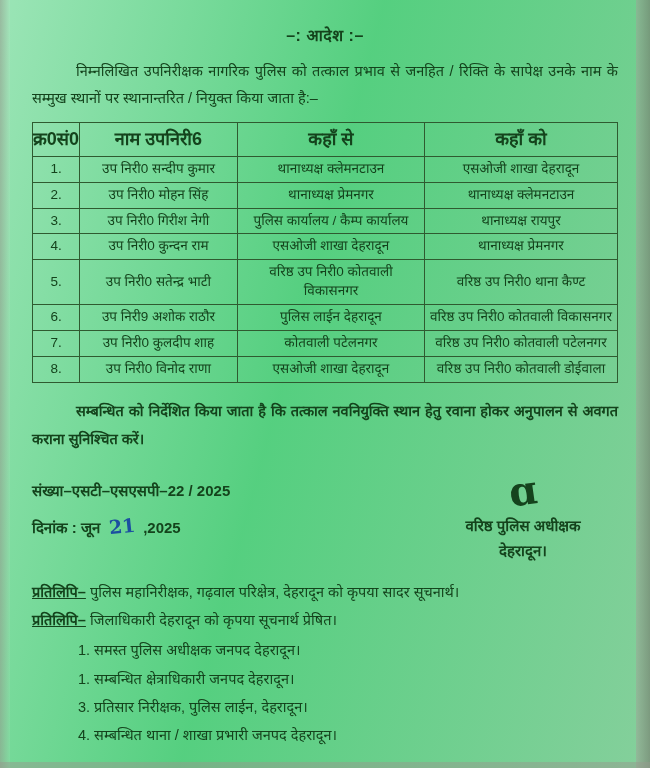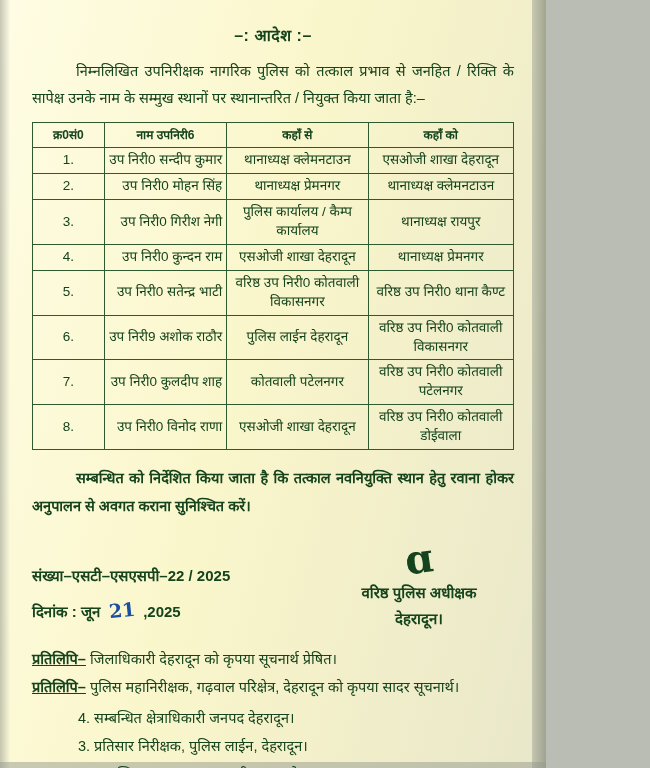--- a/index.html
+++ b/index.html
@@ -4,24 +4,24 @@
 <style>
   html, body {
     margin: 0;
     padding: 0;
     background: #b9bdb4;
   }
   body {
     font-family: "Liberation Sans", sans-serif;
   }
   .page {
-    width: 546px;
+    width: 650px;
     height: 768px;
     position: relative;
-    background: #fef9c3;
+    background: #22c55e;
     overflow: hidden;
     box-sizing: border-box;
   }
   
   .page:before {
     content: "";
     position: absolute;
     inset: 0;
     background:
       linear-gradient(105deg, rgba(255,255,255,0.55) 0%, rgba(238,238,228,0.25) 45%, rgba(214,216,206,0.55) 100%);
@@ -64,29 +64,29 @@
   table.order th, table.order td {
     border: 1px solid #2f5a30;
     padding: 3px 4px;
     font-size: 13.5px;
     text-align: center;
     vertical-align: middle;
     line-height: 1.4;
   }
   table.order th {
     font-weight: bold;
-    font-size: 12px;
-    padding: 4px 20px;
+    font-size: 18px;
+    padding: 4px 0;
   }
   table.order td.sn {
     width: 8%;
   }
   table.order td.nm {
     width: 27%;
-    text-align: right;
+    text-align: center;
   }
   table.order td.fr {
     width: 32%;
   }
   table.order td.to {
     width: 33%;
   }
   .mid {
     font-size: 14.5px;
     line-height: 1.95;
@@ -94,21 +94,21 @@
     color: #14431c;
     text-align: justify;
   }
   .mid.indent {
     text-indent: 44px;
     font-weight: bold;
   }
   .sig-row {
     display: flex;
     justify-content: space-between;
-    align-items: flex-end;
+    align-items: flex-start;
     margin-top: 22px;
   }
   .sig-left {
     font-size: 15px;
     line-height: 2.1;
     font-weight: bold;
     color: #14431c;
   }
   .sig-right {
     text-align: center;
@@ -273,28 +273,29 @@
       </div>
       <div class="sig-right">
         <div class="signature-mark">ɑ</div>
         <div>वरिष्ठ पुलिस अधीक्षक</div>
         <div>देहरादून।</div>
       </div>
     </div>
 
     <div class="copies">
       <div class="line">
+        <span class="label">प्रतिलिपि–</span><span> पुलिस महानिरीक्षक, गढ़वाल परिक्षेत्र, देहरादून को कृपया सादर सूचनार्थ।</span>
+      </div>
+      <div class="line">
         <span class="label">प्रतिलिपि–</span><span> जिलाधिकारी देहरादून को कृपया सूचनार्थ प्रेषित।</span>
       </div>
-      <div class="line">
-        <span class="label">प्रतिलिपि–</span><span> पुलिस महानिरीक्षक, गढ़वाल परिक्षेत्र, देहरादून को कृपया सादर सूचनार्थ।</span>
-      </div>
 
       <ol class="copy-list">
-        <li>4. सम्बन्धित क्षेत्राधिकारी जनपद देहरादून।</li>
+        <li>1. समस्त पुलिस अधीक्षक जनपद देहरादून।</li>
+        <li>1. सम्बन्धित क्षेत्राधिकारी जनपद देहरादून।</li>
         <li>3. प्रतिसार निरीक्षक, पुलिस लाईन, देहरादून।</li>
         <li>4. सम्बन्धित थाना / शाखा प्रभारी जनपद देहरादून।</li>
 
       </ol>
     </div>
 
   </div>
 </div>
 
 </body></html>

